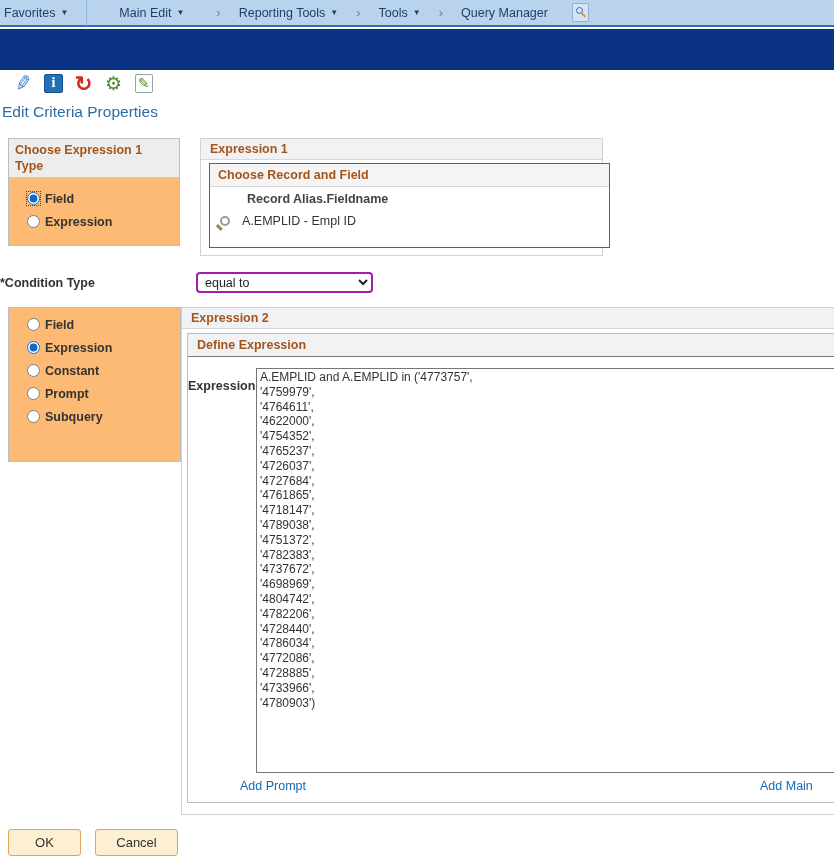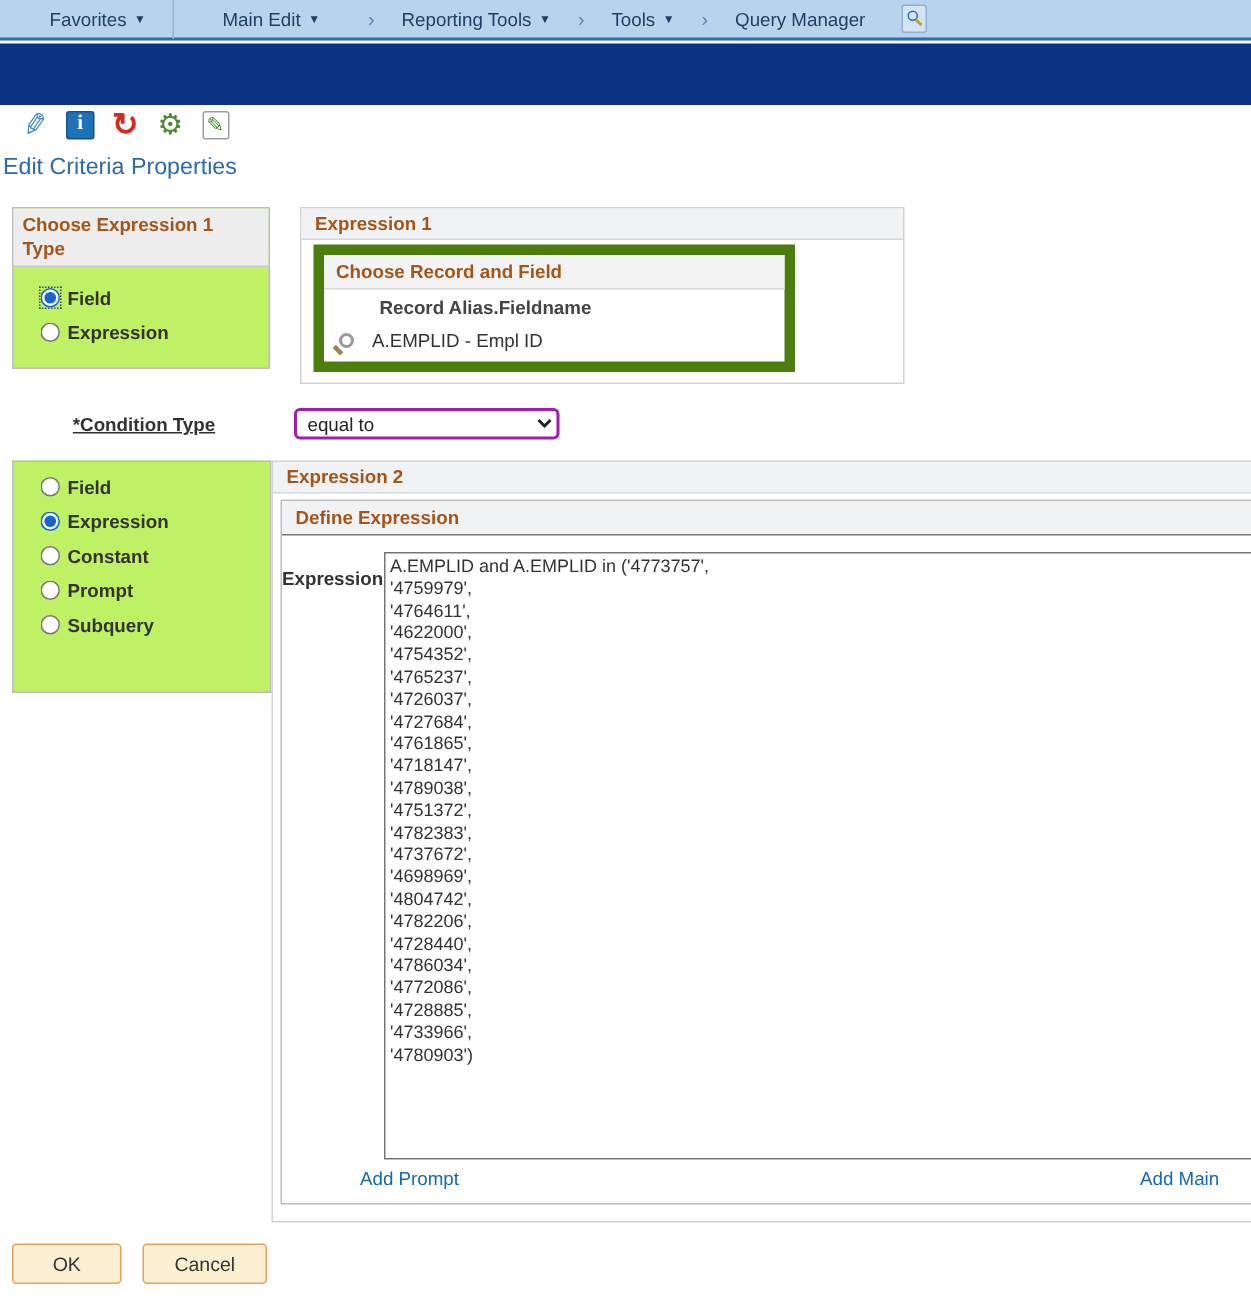--- a/index.html
+++ b/index.html
@@ -5,21 +5,21 @@
   * { margin:0; padding:0; box-sizing:border-box; }
   html,body { background:#fff; }
   body { font-family:"Liberation Sans", sans-serif; }
   .screen { position:relative; width:834px; height:868px; background:#fff; overflow:hidden; }
 
   
   .navbar { position:absolute; left:0; top:0; width:834px; height:27px;
     background:#b9d3ec; border-bottom:2px solid #2f6cb4;
     display:flex; align-items:center; font-size:12.5px; color:#1f3f66; }
   .nav-item { display:flex; align-items:center; gap:5px; padding:0 10px; cursor:pointer; white-space:nowrap; }
-  .nav-item.favorites { padding-left:33px; padding-right:18px; }
+  .nav-item.favorites { padding-left:4px; padding-right:18px; }
   .nav-item.mainmenu { padding-left:32px; padding-right:24px; }
   .caret { font-size:8px; color:#1f3f66; }
   .nav-divider { width:1px; height:27px; background:#93b3d8; }
   .crumb-sep { color:#5b83b8; font-size:13px; padding:0 8px; }
   .nav-search { margin-left:14px; width:17px; height:19px; background:#d5e4f4;
     border:1px solid #8fb0d8; border-radius:2px; position:relative; cursor:pointer; }
   .mini-mag { position:absolute; left:3px; top:3px; width:7px; height:7px;
     border:1.5px solid #2f6cb4; border-radius:50%; }
   .mini-mag::after { content:''; position:absolute; width:5px; height:2px; background:#c9a227;
     right:-4px; bottom:-3px; transform:rotate(45deg); }
@@ -37,45 +37,45 @@
   .icon-refresh { color:#d42b1d; font-size:21px; font-weight:bold; line-height:1; }
   .icon-gear { color:#4c8a2f; font-size:19px; }
   .icon-notepad { width:18px; height:19px; background:#fdfdfd; border:1px solid #9aa0a6; border-radius:2px;
     position:relative; display:flex; align-items:center; justify-content:center; }
   .icon-notepad span { color:#4c8a2f; font-size:14px; }
 
   
   .page-title { position:absolute; left:2px; top:103px; font-size:15.5px; font-weight:normal; color:#2e6ba6; }
 
   
-  .gbox { position:absolute; border:1px solid #bdbdbd; background:#bef264; }
+  .gbox { position:absolute; border:1px solid #bdbdbd; background:#fdba74; }
   .gbox-head { background:#ededed; border-bottom:1px solid #c9c9c9; padding:3px 6px;
     font-size:12.5px; font-weight:bold; color:#a4551a; line-height:16px; }
   .radio-row { display:flex; align-items:center; gap:5px; padding-left:18px; height:23px; }
   .radio-row input { accent-color:#1466c8; width:13px; height:13px; margin:0; }
   .radio-row label { font-size:12.5px; font-weight:bold; color:#333; cursor:pointer; }
   .focus-dotted { outline:1px dotted #444; }
 
   
   .panel { position:absolute; border:1px solid #cfd2d6; background:#fff; }
   .panel-head { background:#f1f2f4; border-bottom:1px solid #d6d9dc; padding:2px 9px;
     font-size:12.5px; font-weight:bold; color:#a4551a; line-height:16px; }
-  .record-box { position:absolute; left:8px; top:24px; width:321px; height:85px;
-    border:7px solid #4d7c0f; background:#fff; }
+  .record-box { position:absolute; left:8px; top:24px; width:401px; height:85px;
+    border:1px solid #4d7c0f; background:#fff; }
   .record-box .gbox-head { background:#f4f4f4; border-bottom:1px solid #d8d8d8; padding:3px 8px; }
   .record-col-head { position:absolute; left:37px; top:28px; font-size:12.5px; font-weight:bold; color:#444; }
   .record-row { position:absolute; left:10px; top:50px; display:flex; align-items:center; gap:12px; }
   .mag { width:10px; height:10px; border:2px solid #9a9a9a; border-radius:50%; position:relative; }
   .mag::after { content:''; position:absolute; width:7px; height:2.5px; background:#9a8550;
     left:-6px; bottom:-4px; transform:rotate(45deg); }
   .record-value { font-size:12.5px; color:#333; }
 
   
-  .cond-label { position:absolute; left:0; top:276px; width:192px; text-align:center;
-    font-size:12.5px; font-weight:bold; color:#333;text-decoration:underline; }
+  .cond-label { position:absolute; left:0; top:276px; width:192px; text-align:left;
+    font-size:12.5px; font-weight:bold; color:#333; }
   .cond-select { position:absolute; left:196px; top:272px; width:177px; height:21px;
     font-size:12.5px; color:#222; border:2px solid #a21caf; border-radius:4px; background:#fff;
     padding-left:3px; font-family:"Liberation Sans", sans-serif; }
 
   
   .define-box { position:absolute; left:5px; top:25px; width:790px; height:470px;
     border:1px solid #bdbdbd; background:#fff; }
   .define-head { background:#f1f2f4; border-bottom:1px solid #7a7a7a; padding:4px 9px;
     font-size:12.5px; font-weight:bold; color:#a4551a; }
   .expr-label { position:absolute; left:0; top:45px; width:66px; text-align:right;

